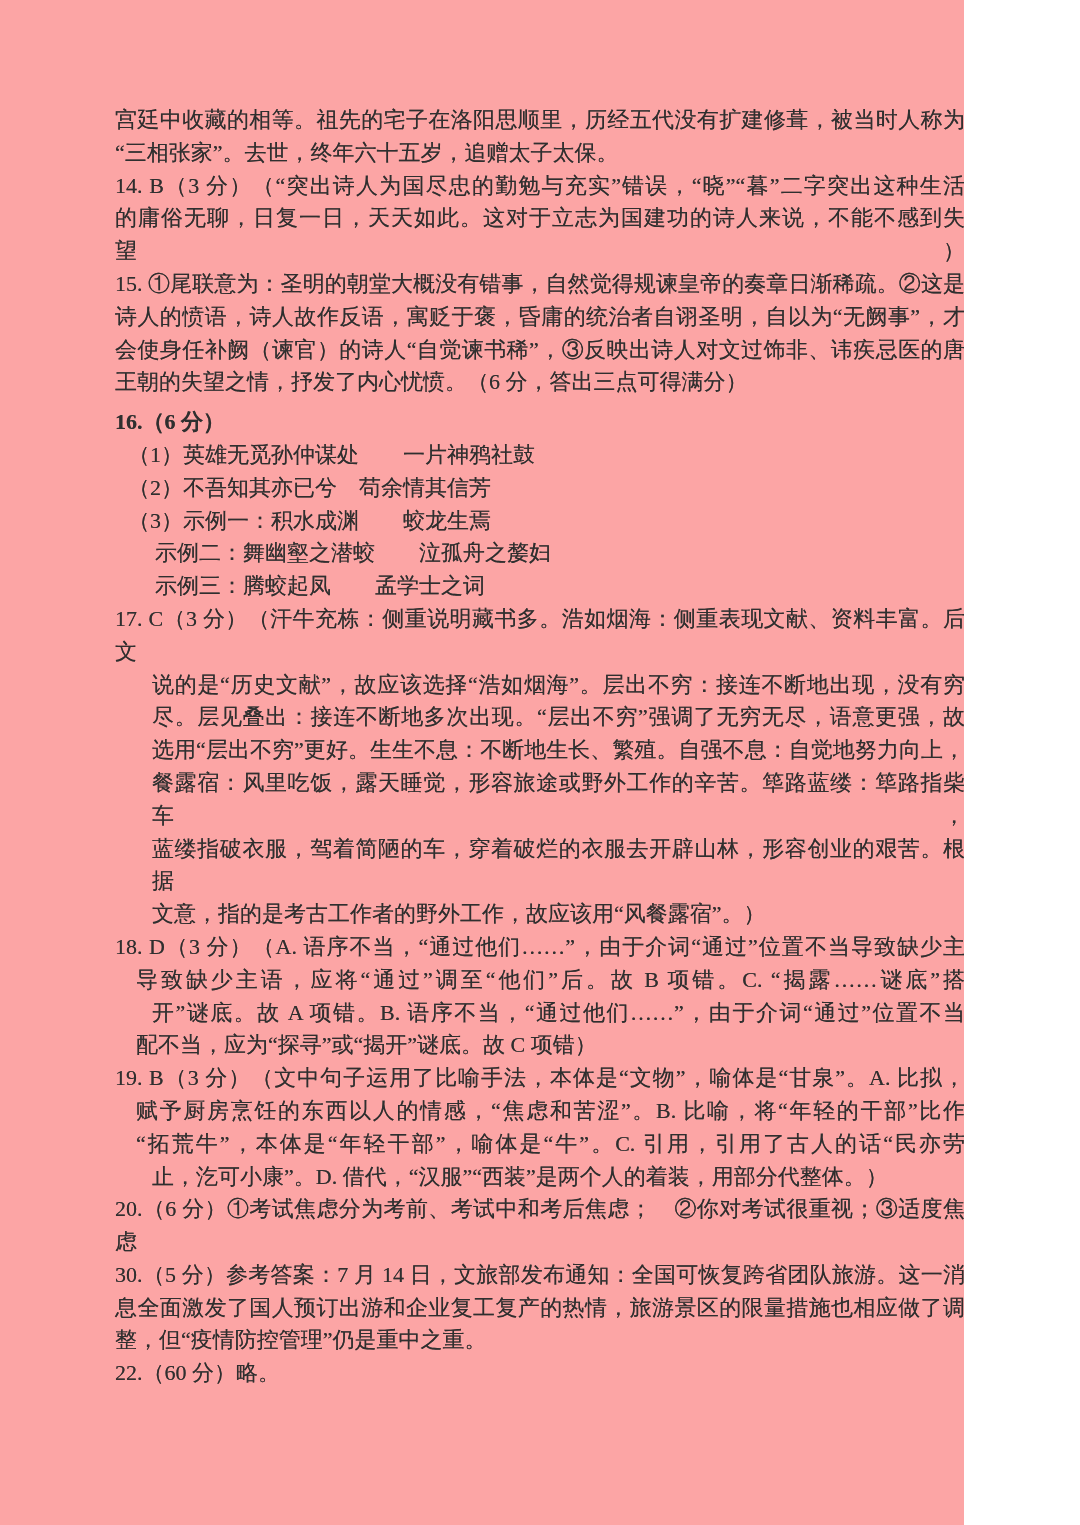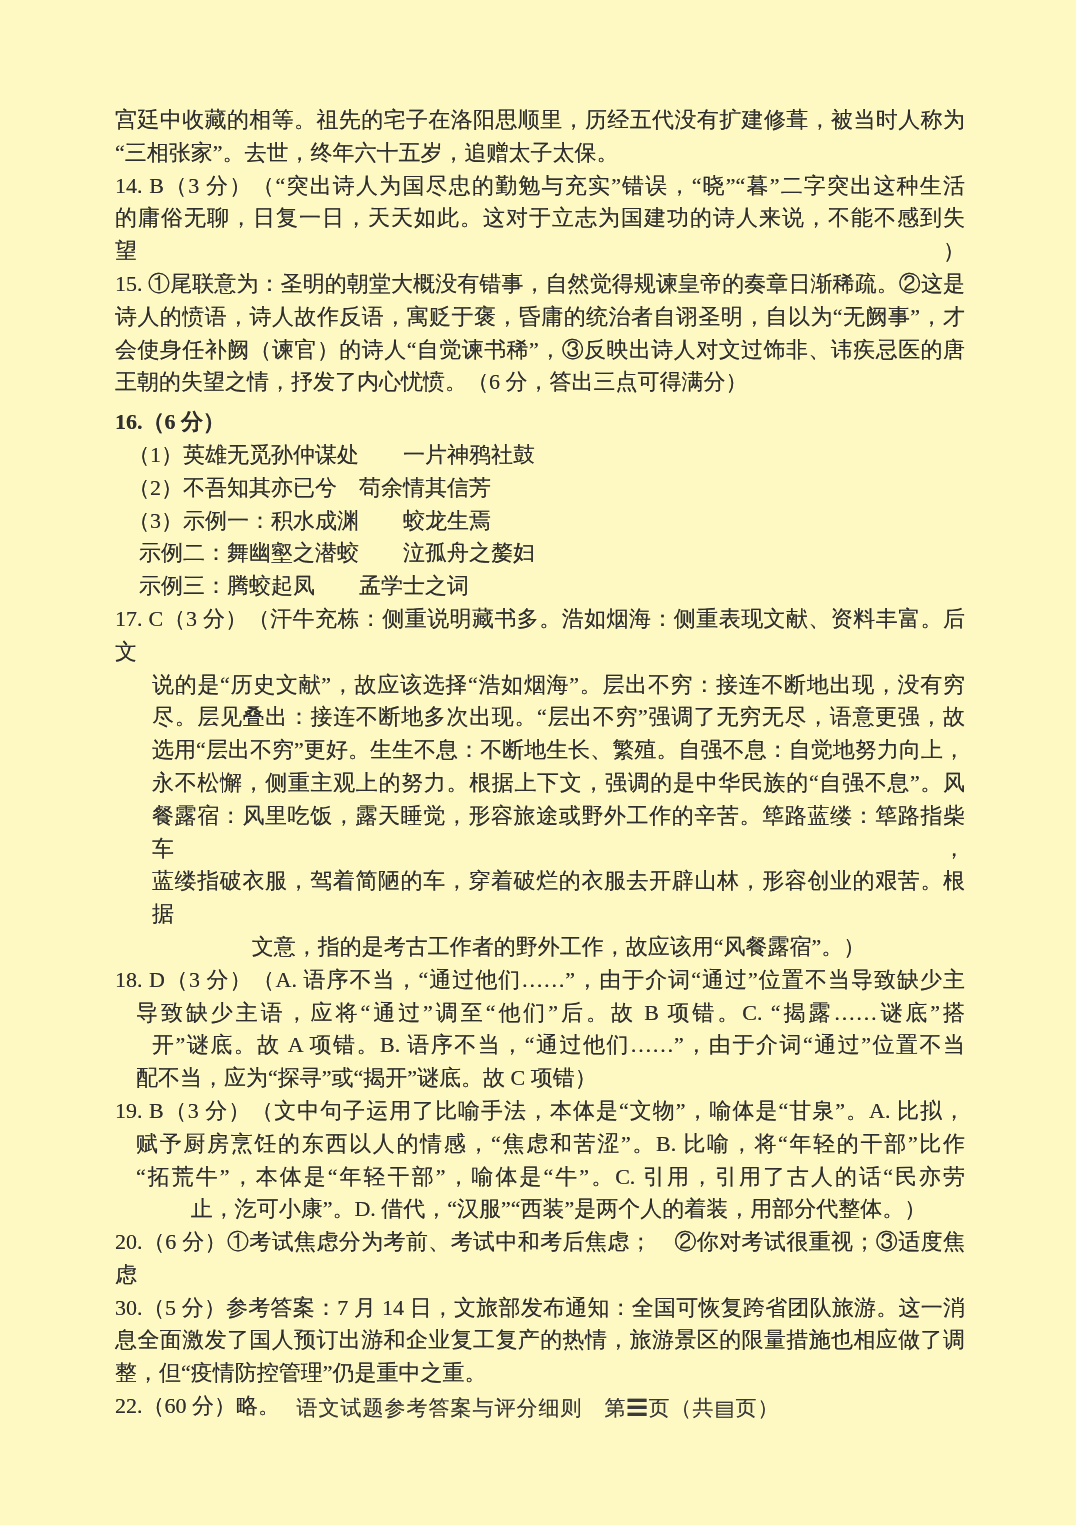--- a/index.html
+++ b/index.html
@@ -2,23 +2,23 @@
 <html><head>
 <meta charset="utf-8">
 <style>
   html, body {
     margin: 0;
     padding: 0;
     background: #ffffff;
   }
   .page {
     position: relative;
-    width: 1076px;
+    width: 964px;
     height: 1525px;
-    background: #fef9c3;
+    background: #fca5a5;
     font-family: "Liberation Serif", "DejaVu Serif", serif;
     color: #2f2f2f;
     overflow: hidden;
   }
   #doc {
     position: absolute;
     left: 115px;
     top: 104px;
     width: 850px;
     font-size: 22px;
@@ -29,24 +29,24 @@
     text-shadow: 0 0 0.6px rgba(45,45,45,0.65);
   }
   
   .line.j {
     white-space: normal;
     text-align: justify;
     text-align-last: justify;
     text-justify: inter-character;
   }
   
-  .h1  { margin-left: 37px; text-align: center; }
+  .h1  { margin-left: 37px; }
   .h2  { margin-left: 21px; }
   .it  { margin-left: 13px; }
-  .sub { margin-left: 24px; }
+  .sub { margin-left: 40px; }
   .gap { margin-top: 7px; font-weight: bold; }
   .footer {
     position: absolute;
     left: 0;
     right: 0;
     top: 1394px;
     text-align: center;
     font-size: 21px;
     letter-spacing: 1px;
     color: #3a3a3a;
@@ -69,32 +69,30 @@
       <div class="line gap">16.（6 分）</div>
       <div class="line it">（1）英雄无觅孙仲谋处　　一片神鸦社鼓</div>
       <div class="line it">（2）不吾知其亦已兮　苟余情其信芳</div>
       <div class="line it">（3）示例一：积水成渊　　蛟龙生焉</div>
       <div class="line sub">示例二：舞幽壑之潜蛟　　泣孤舟之嫠妇</div>
       <div class="line sub">示例三：腾蛟起凤　　孟学士之词</div>
       <div class="line j">17. C（3 分）（汗牛充栋：侧重说明藏书多。浩如烟海：侧重表现文献、资料丰富。后文</div>
       <div class="line h1 j">说的是“历史文献”，故应该选择“浩如烟海”。层出不穷：接连不断地出现，没有穷</div>
       <div class="line h1 j">尽。层见叠出：接连不断地多次出现。“层出不穷”强调了无穷无尽，语意更强，故</div>
       <div class="line h1 j">选用“层出不穷”更好。生生不息：不断地生长、繁殖。自强不息：自觉地努力向上，</div>
-      <div class="line h1 j">永不松懈，侧重主观上的努力。根据上下文，强调的是中华民族的“自强不息”。风</div>
       <div class="line h1 j">餐露宿：风里吃饭，露天睡觉，形容旅途或野外工作的辛苦。筚路蓝缕：筚路指柴车，</div>
       <div class="line h1 j">蓝缕指破衣服，驾着简陋的车，穿着破烂的衣服去开辟山林，形容创业的艰苦。根据</div>
       <div class="line h1">文意，指的是考古工作者的野外工作，故应该用“风餐露宿”。）</div>
       <div class="line j">18. D（3 分）（A. 语序不当，“通过他们……”，由于介词“通过”位置不当导致缺少主</div>
       <div class="line h2 j">导致缺少主语，应将“通过”调至“他们”后。故 B 项错。C. “揭露……谜底”搭</div>
       <div class="line h1 j">开”谜底。故 A 项错。B. 语序不当，“通过他们……”，由于介词“通过”位置不当</div>
       <div class="line h2">配不当，应为“探寻”或“揭开”谜底。故 C 项错）</div>
       <div class="line j">19. B（3 分）（文中句子运用了比喻手法，本体是“文物”，喻体是“甘泉”。A. 比拟，</div>
       <div class="line h2 j">赋予厨房烹饪的东西以人的情感，“焦虑和苦涩”。B. 比喻，将“年轻的干部”比作</div>
       <div class="line h2 j">“拓荒牛”，本体是“年轻干部”，喻体是“牛”。C. 引用，引用了古人的话“民亦劳</div>
       <div class="line h1">止，汔可小康”。D. 借代，“汉服”“西装”是两个人的着装，用部分代整体。）</div>
       <div class="line j">20.（6 分）①考试焦虑分为考前、考试中和考后焦虑；　②你对考试很重视；③适度焦虑</div>
       <div class="line j">30.（5 分）参考答案：7 月 14 日，文旅部发布通知：全国可恢复跨省团队旅游。这一消</div>
       <div class="line j">息全面激发了国人预订出游和企业复工复产的热情，旅游景区的限量措施也相应做了调</div>
       <div class="line">整，但“疫情防控管理”仍是重中之重。</div>
       <div class="line">22.（60 分）略。</div>
     </div>
-  <div class="footer">语文试题参考答案与评分细则　第☰页（共▤页）</div>
 </div>
 
 </body></html>

